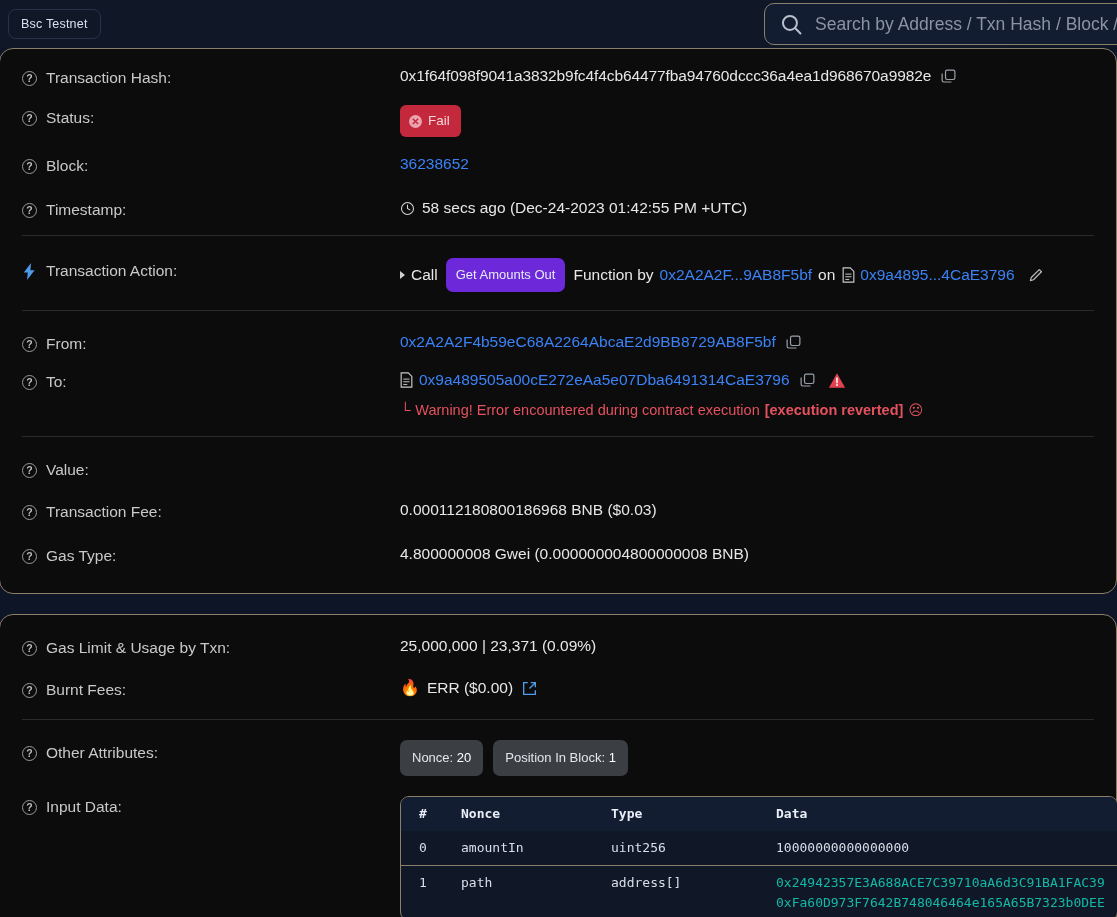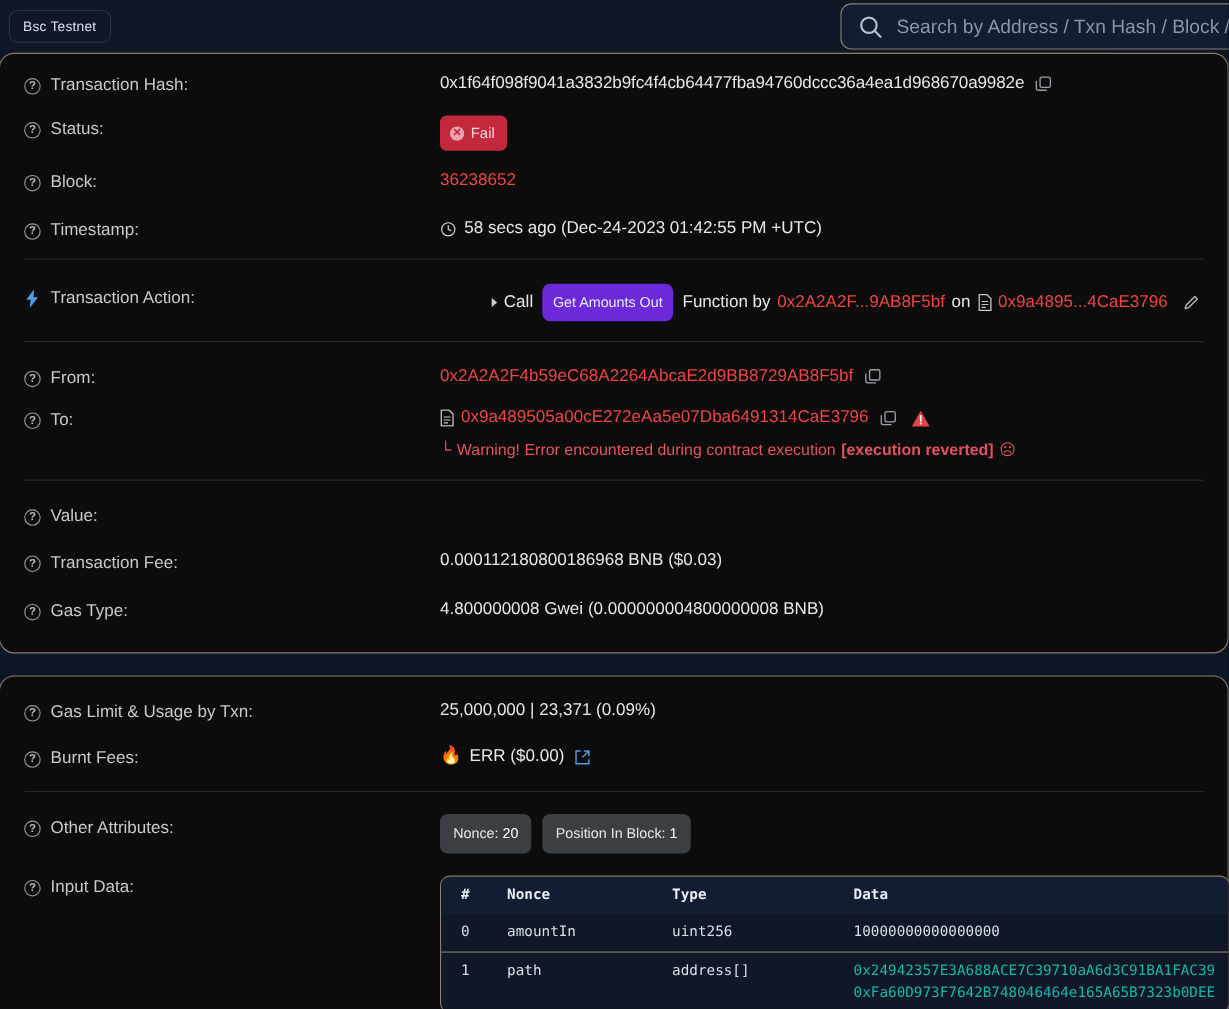--- a/index.html
+++ b/index.html
@@ -108,21 +108,21 @@
     height: 1px;
     background: #2a2a2a;
     margin: 0 22px;
   }
 
   .hashtext {
     font-size: 15.5px;
     color: #e7e7e7;
     letter-spacing: -0.1px;
   }
-  .lnk { color: #ef4444; text-decoration: none; }
+  .lnk { color: #3b82f6; text-decoration: none; }
 
   
   .copy-ic { margin-left: 9px; flex: 0 0 auto; cursor: pointer; display:block; }
 
   
   .fail-badge {
     display: inline-flex;
     align-items: center;
     gap: 6px;
     background: #c4283c;
@@ -280,21 +280,21 @@
         <svg width="15" height="15" viewBox="0 0 20 20" fill="none" style="margin-right:7px;">
           <circle cx="10" cy="10" r="8" stroke="#d8d8d8" stroke-width="1.4"></circle>
           <path d="M10 5.4 V10 L13.2 11.8" stroke="#d8d8d8" stroke-width="1.4" stroke-linecap="round"></path>
         </svg>
         <span>58 secs ago (Dec-24-2023 01:42:55 PM +UTC)</span>
       </div>
     </div>
 
     <div class="divider"></div>
 
-    <div class="row" style="padding-top:22px;padding-bottom:18px;gap:47px;">
+    <div class="row" style="padding-top:22px;padding-bottom:18px;">
       <div class="lbl">
         <svg width="15" height="17" viewBox="0 0 14 18">
           <path d="M8.6 0 L1 10 h4.2 L4.4 18 L12.4 7.6 H8 Z" fill="#4d9ce8"></path>
         </svg>
         <span>Transaction Action:</span>
       </div>
       <div class="val">
         <span class="caret"></span>
         <span>Call</span>
         <span class="navy-pill">Get Amounts Out</span>

